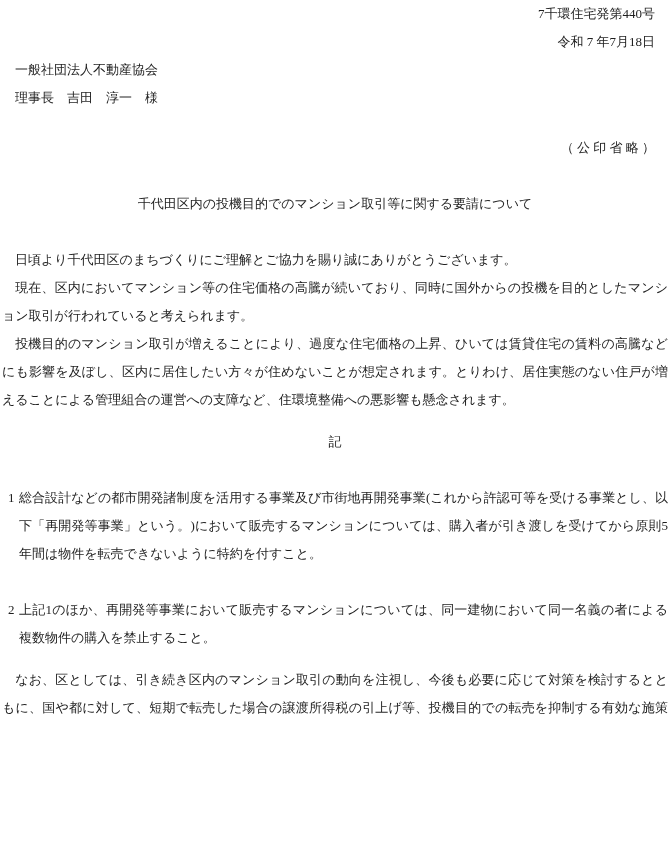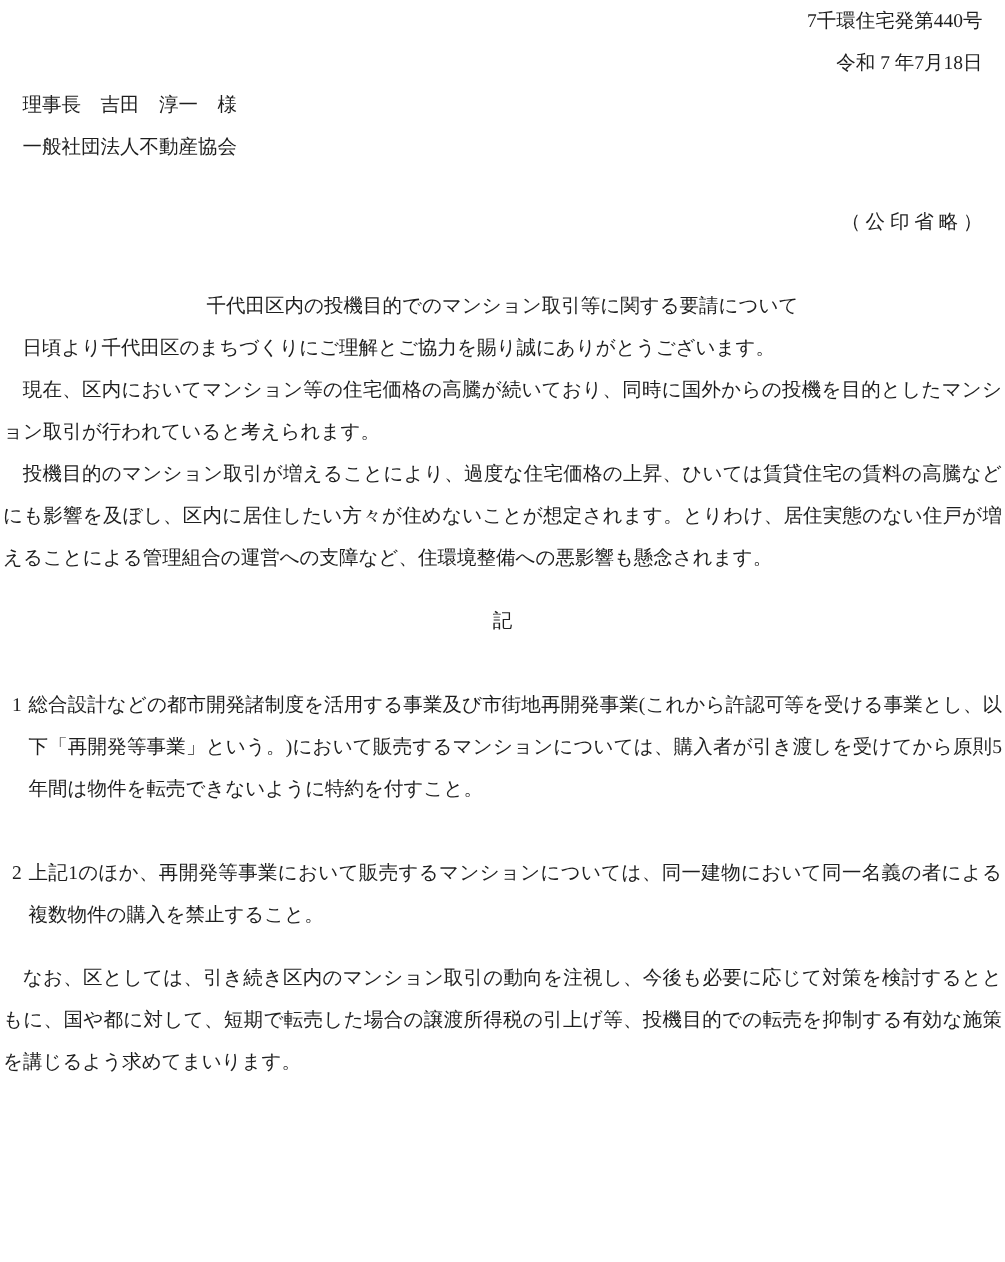--- a/index.html
+++ b/index.html
@@ -33,21 +33,21 @@
   .addressee { padding-left: 13px; }
   .sender-block {
     margin-top: 22px;
     text-align: right;
     padding-right: 13px;
   }
   .subject-title {
     margin-top: 28px;
     text-align: center;
   }
-  .body-block { }
+  .body-block { margin-top: 28px; }
   p {
     margin: 0;
     text-align: justify;
   }
   .ki-marker {
     margin-top: 14px;
     text-align: center;
   }
   .item {
     position: relative;
@@ -64,22 +64,22 @@
 </style>
 </head>
 <body>
 
 <div class="page">
 
   <div class="line right">7千環住宅発第440号</div>
   <div class="line right">令和 7 年7月18日</div>
 
   <div class="addressee">
+    <div class="line">一般社団法人不動産協会</div>
     <div class="line">理事長　吉田　淳一　様</div>
-    <div class="line">一般社団法人不動産協会</div>
   </div>
 
   <div class="sender-block">
     <div class="line">（ 公 印 省 略 ）</div>
   </div>
 
   <div class="subject-title">千代田区内の投機目的でのマンション取引等に関する要請について</div>
 
   <div class="body-block">
     <p>　日頃より千代田区のまちづくりにご理解とご協力を賜り誠にありがとうございます。</p>

